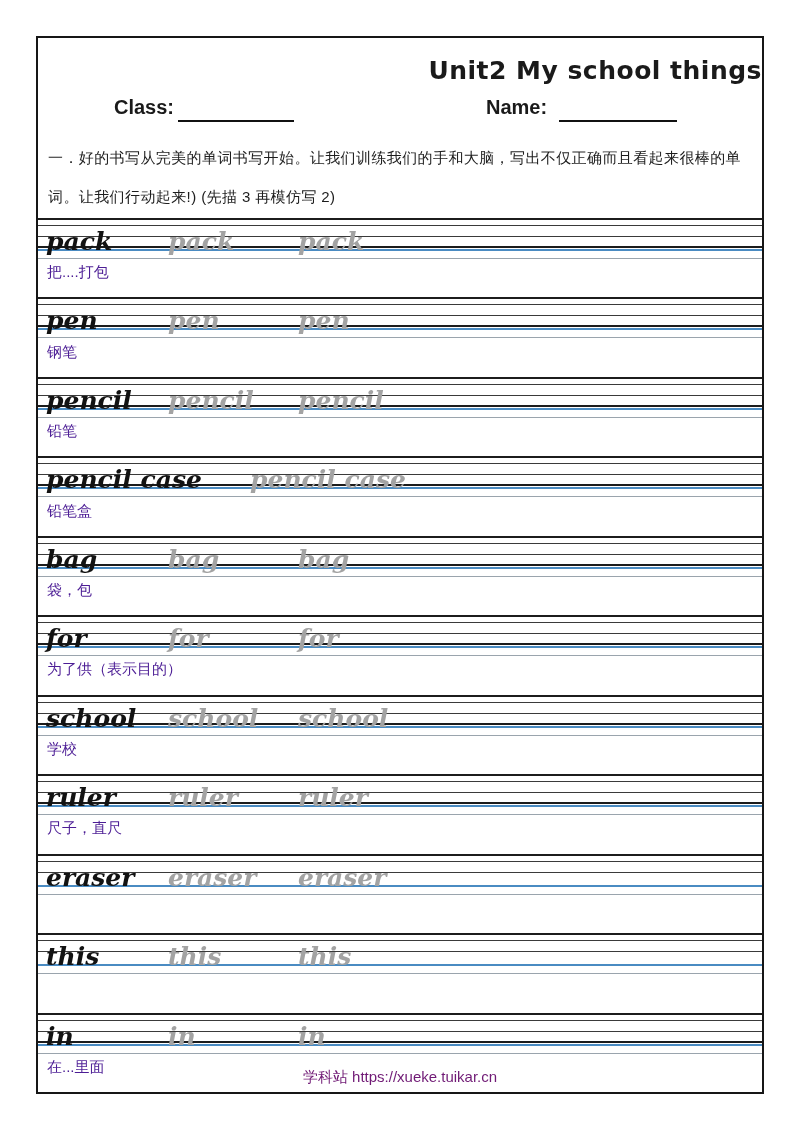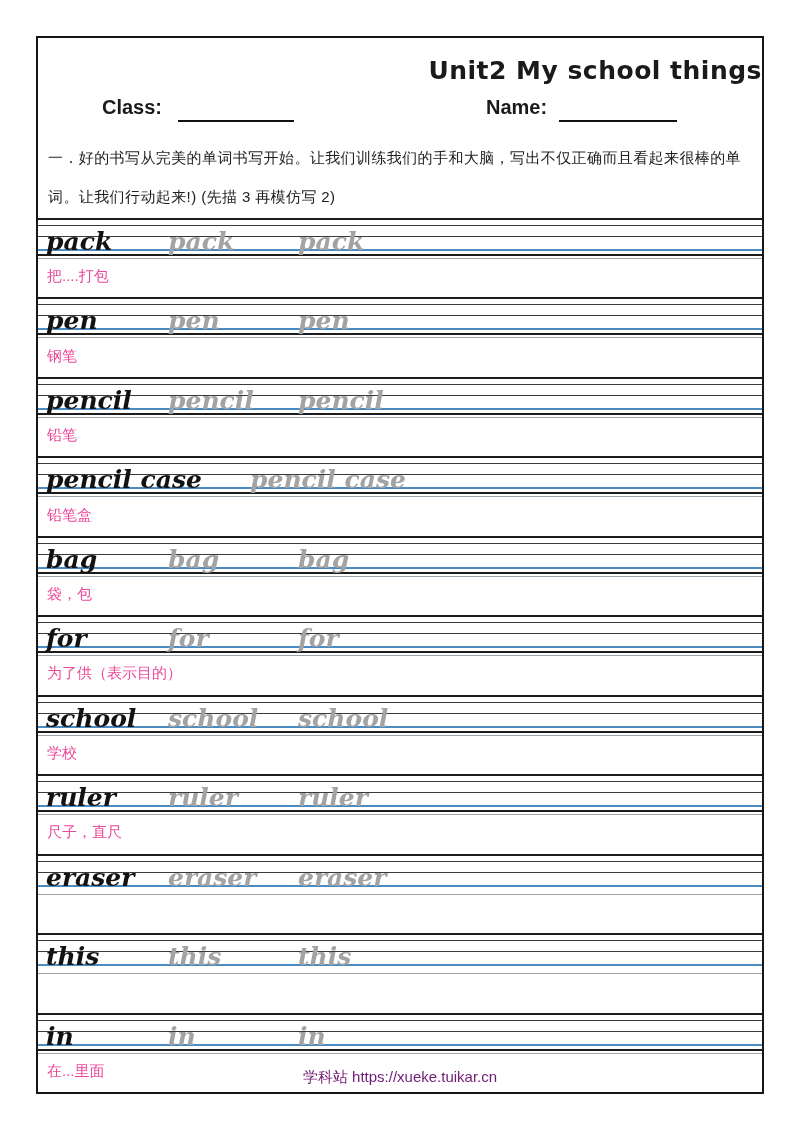--- a/index.html
+++ b/index.html
@@ -16,46 +16,46 @@
   .title{
     text-align:center;font-size:21px;font-weight:bold;letter-spacing:1px;
     font-family:"DejaVu Sans",sans-serif;
   }
   .subtitle{
     text-align:right;font-size:25px;font-weight:bold;margin-top:9px;
     font-family:"DejaVu Sans",sans-serif;letter-spacing:0.5px;
   }
   .class-name-row{position:relative;height:42px;margin-top:5px;font-size:20px;font-weight:600;}
   .cn-label{position:absolute;top:6px;white-space:nowrap;}
-  .class-label{left:64px;}
+  .class-label{left:76px;}
   .name-label{left:448px;}
   .blank{position:absolute;top:30px;border-bottom:2.5px solid #111;height:0;}
   .class-blank{left:140px;width:116px;}
   .name-blank{left:521px;width:118px;}
   .instruction{
     font-size:15px;line-height:39px;padding:6px 10px 2px 10px;
     letter-spacing:0.4px;color:#1d1d1d;
   }
   .entries{flex:1;display:flex;flex-direction:column;}
   .entry{flex:1;display:flex;flex-direction:column;border-top:2px solid #1c1c1c;min-height:0;}
-  .word-area{height:34px;position:relative;}
+  .word-area{height:26px;position:relative;}
   .gline{position:absolute;left:0;right:0;}
   .gl-top{top:5px;height:1px;background:#3a3a3a;}
   .gl-mid{top:16px;height:1px;background:#3a3a3a;}
   .gl-base{top:29px;height:2px;background:#4a8bc2;}
   .gl-desc{top:38px;height:1px;background:#9aa4ad;}
   .word{
     position:absolute;top:9px;line-height:1;white-space:nowrap;z-index:2;
     font-family:"DejaVu Serif","Liberation Serif",serif;font-style:italic;font-size:25px;
   }
   .word.solid{color:#121212;font-weight:bold;left:8px;}
   .word.trace{color:#a3a3a3;font-weight:600;}
   .trans-area{
     flex:1;border-top:2px solid #1c1c1c;display:flex;align-items:center;
-    padding-left:9px;font-size:15px;color:#ec4899;position:relative;min-height:0;
+    padding-left:9px;font-size:15px;color:#4c1d95;position:relative;min-height:0;
   }
   .footer{
     position:absolute;left:50%;transform:translateX(-50%);bottom:5px;
     color:#701a75;font-size:15px;white-space:nowrap;z-index:3;
   }
 </style>
 </head>
 <body>
 
 <div class="sheet">

